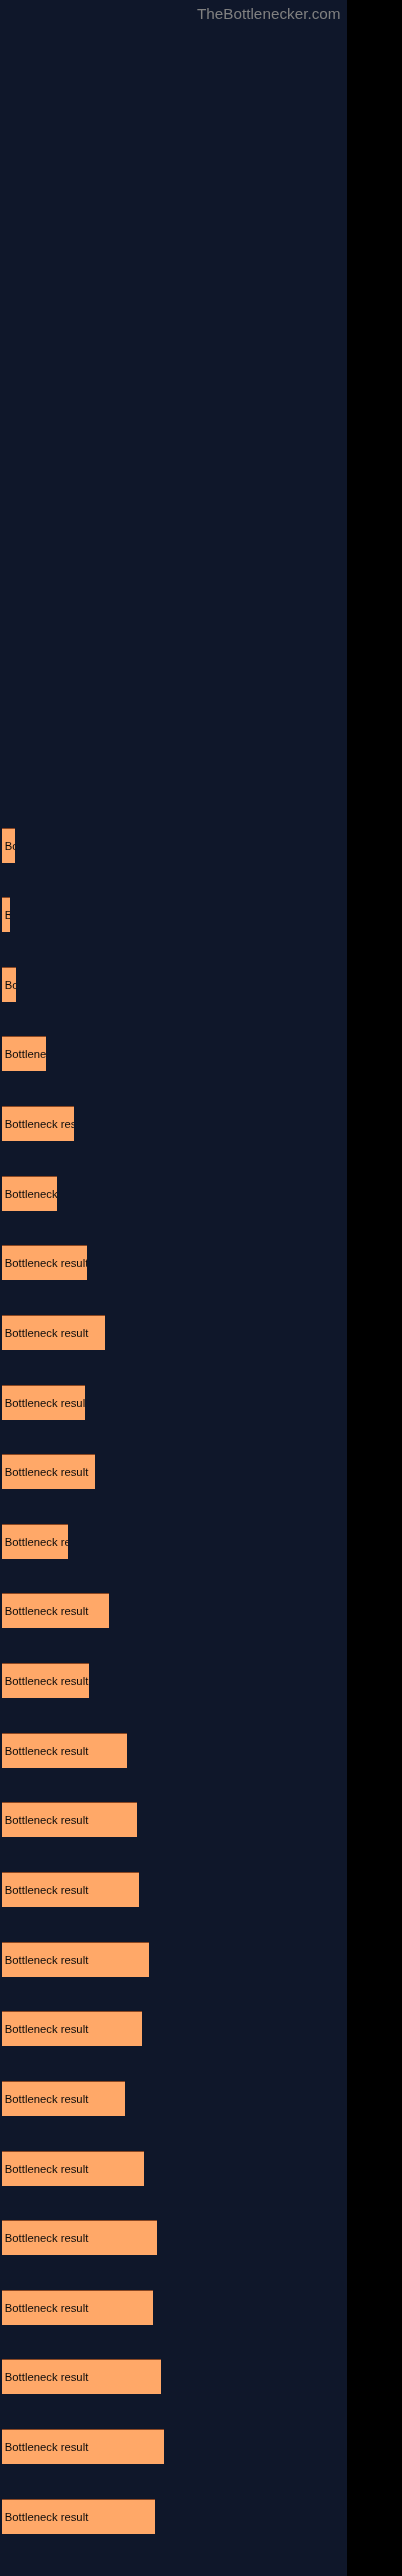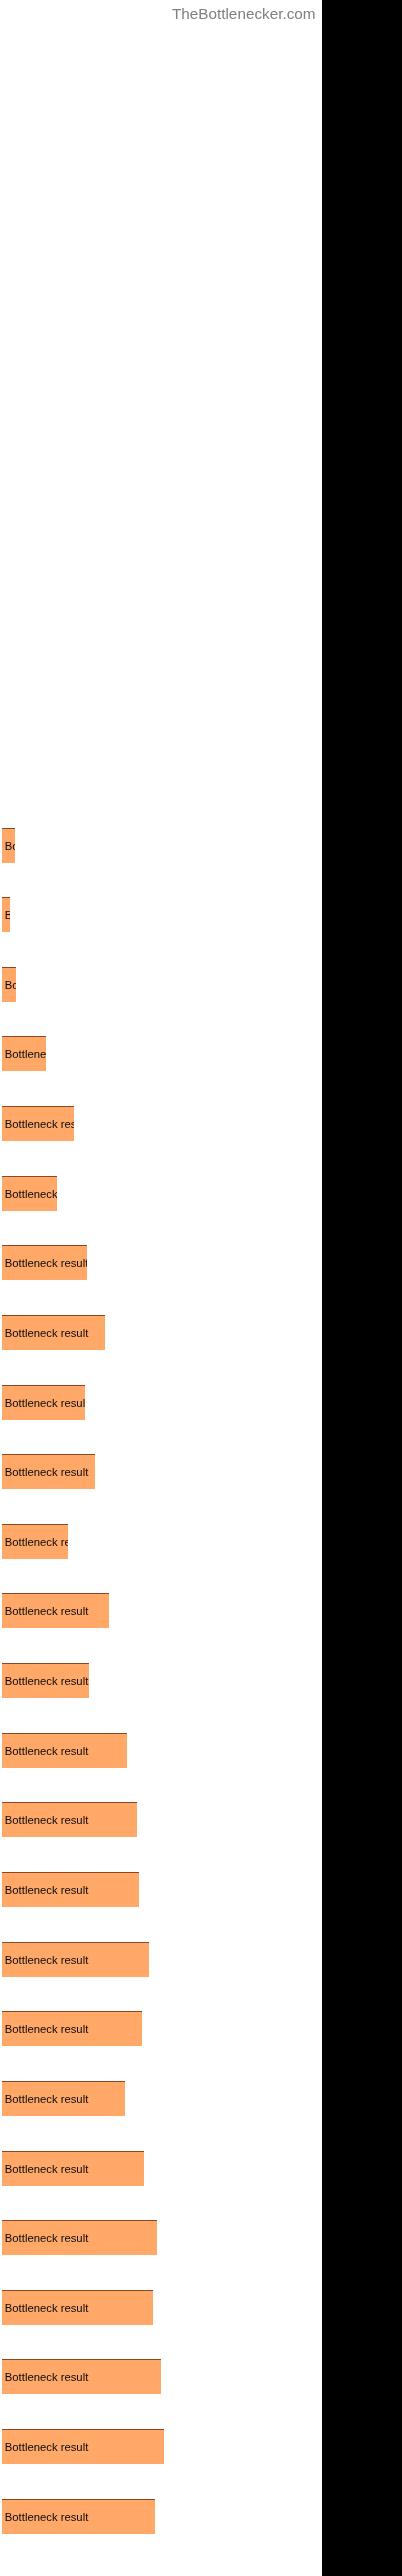--- a/index.html
+++ b/index.html
@@ -12,23 +12,23 @@
     width: 403px;
     height: 2576px;
     position: relative;
     overflow: hidden;
     font-family: "Liberation Sans", sans-serif;
     -webkit-font-smoothing: antialiased;
   }
 
   #page {
     position: relative;
-    width: 322px;
+    width: 347px;
     height: 2576px;
-    background: #ffffff;
+    background: #0f172a;
   }
 
   
   #site-title {
     position: absolute;
     top: 4px;
     right: 6.4px;
     font-family: "Liberation Sans", sans-serif;
     font-size: 15.3px;
     line-height: 19.3px;

